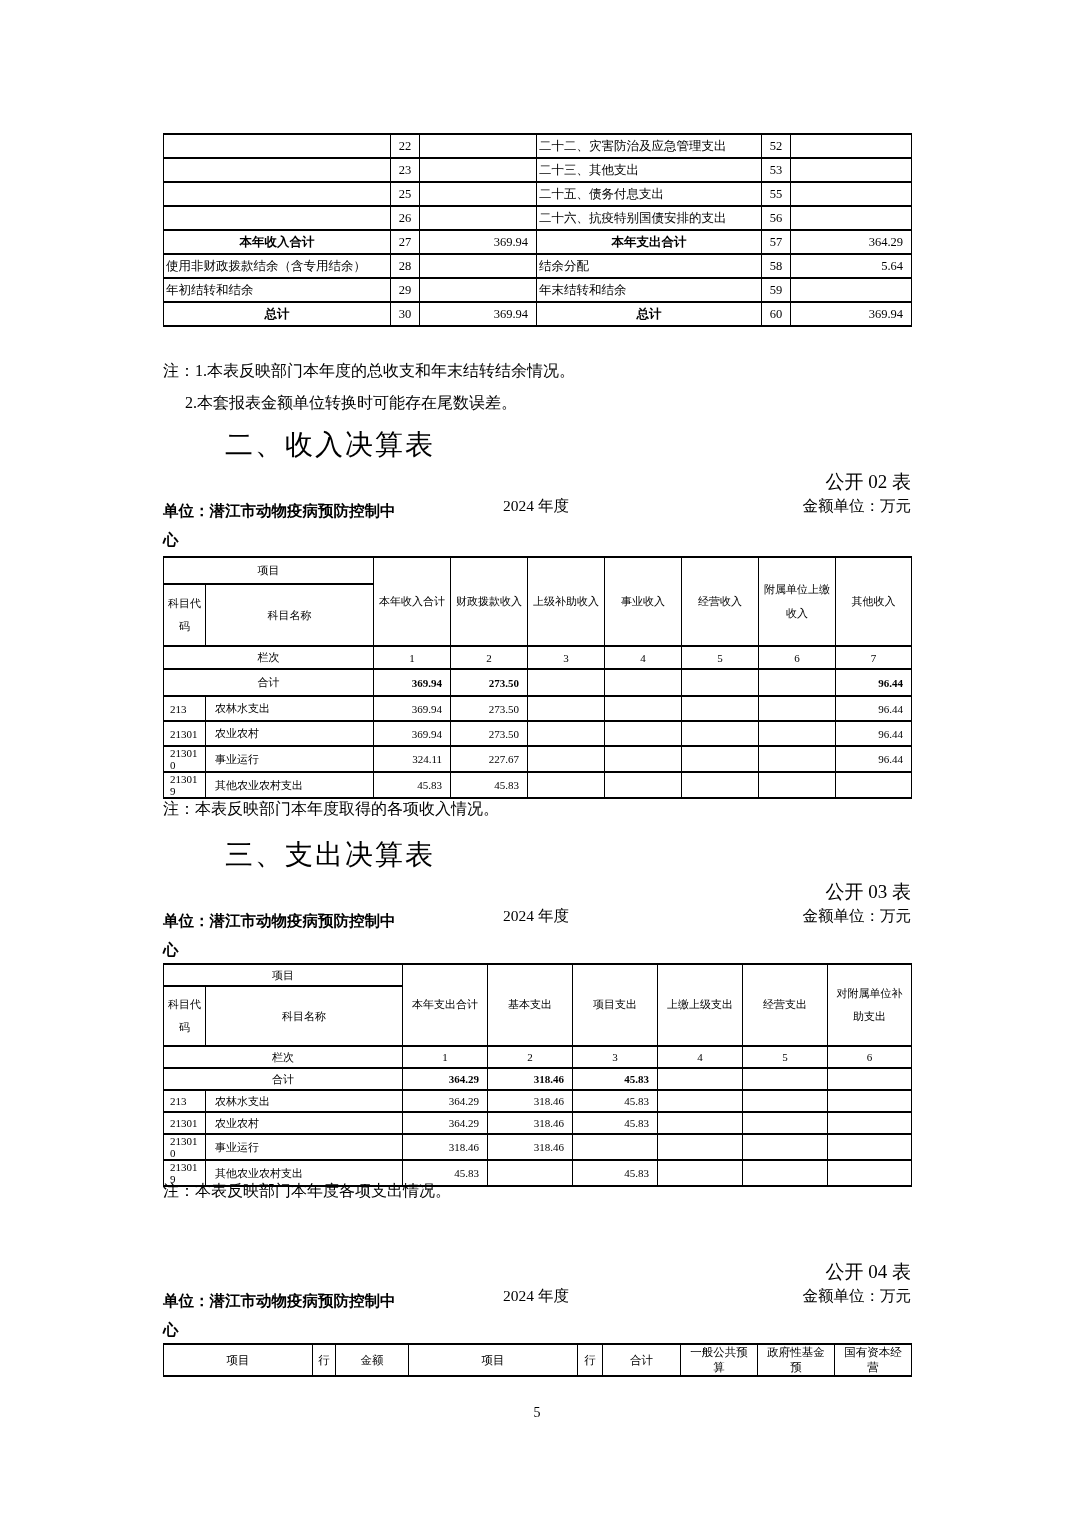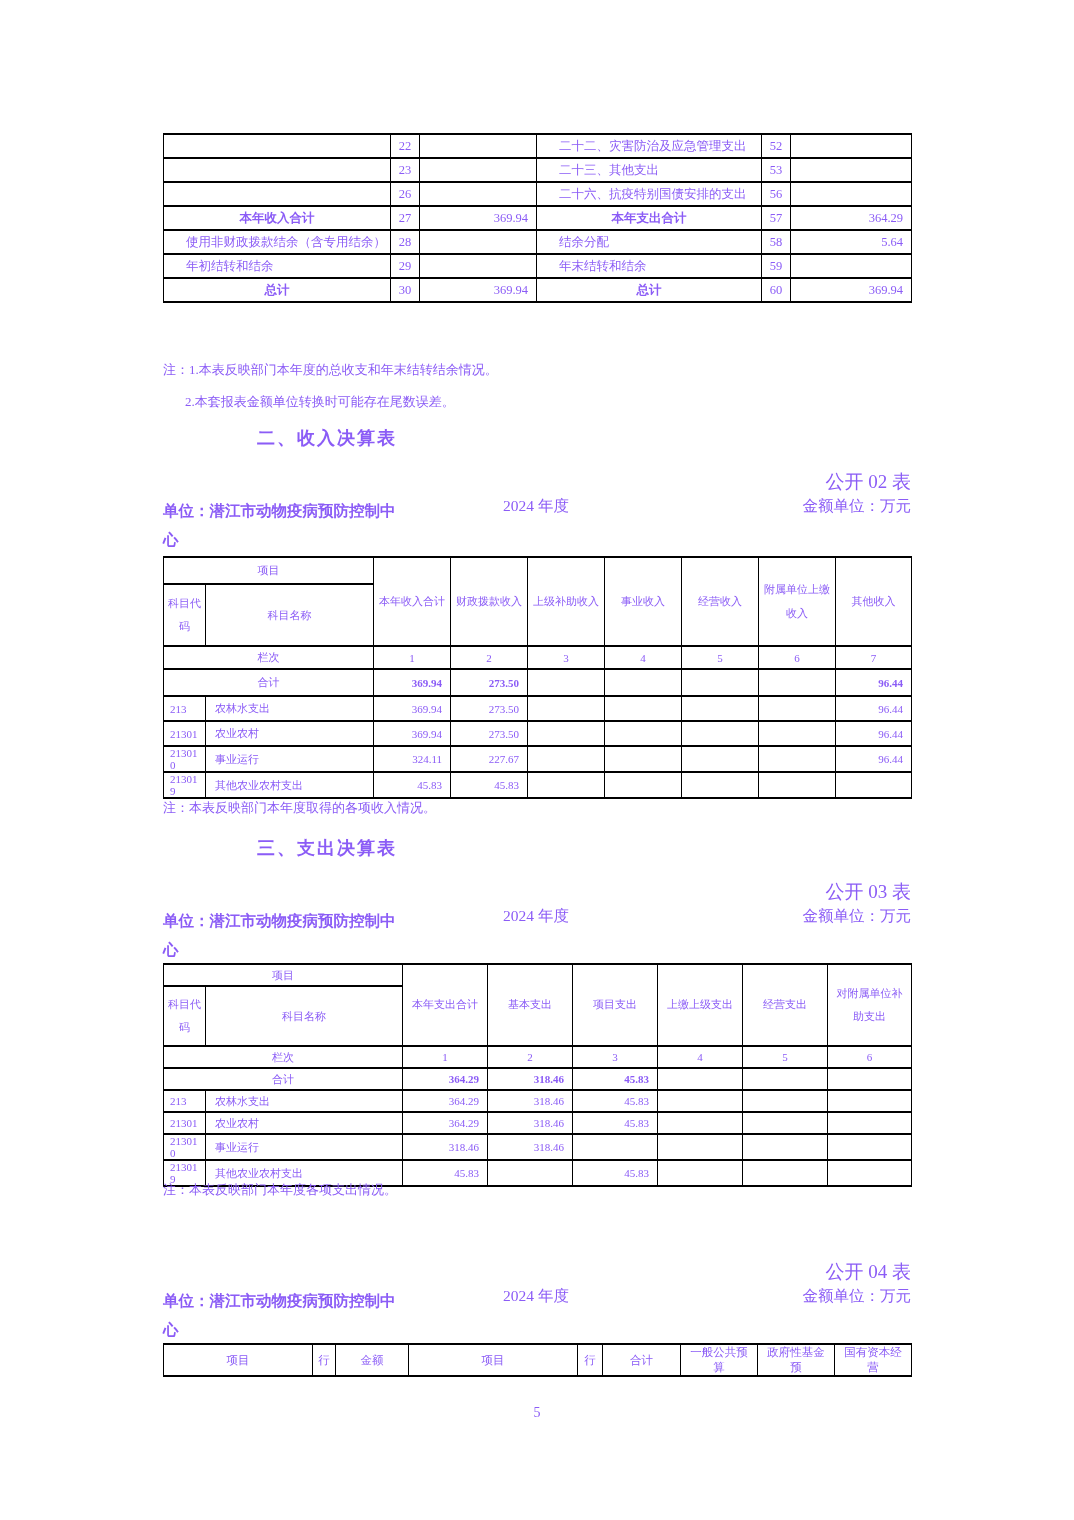--- a/index.html
+++ b/index.html
@@ -1,28 +1,28 @@
 <!DOCTYPE html>
 <html><head>
 <meta charset="utf-8">
 <style>
   * { box-sizing: border-box; }
   html,body { margin:0; padding:0; background:#ffffff; }
   .page { position:relative; width:1074px; height:1520px; background:#fff;
-          font-family:"Liberation Serif","DejaVu Serif",serif; color:#8b5cf6; overflow:hidden; }
+          font-family:"Liberation Serif","DejaVu Serif",serif; color:#000000; overflow:hidden; }
   .content { position:absolute; left:163px; top:0; width:748px; height:100%; }
   .abs { position:absolute; left:0; }
 
   table { border-collapse:collapse; table-layout:fixed; width:748px; }
   td { border:1px solid #000; border-top-width:2px; border-bottom-width:2px;
        padding:0 4px; overflow:hidden; word-break:break-all; vertical-align:middle; }
 
   
   .t1 td { height:24px; font-size:12.5px; }
-  .t1 .lab { text-align:left; padding-left:22px; }
+  .t1 .lab { text-align:left; padding-left:2px; }
   .t1 .bc  { text-align:center; font-weight:bold; padding-left:4px; }
   .t1 .ctr { text-align:center; }
   .t1 .num { text-align:right; padding-right:8px; }
 
   
   .t2 td { font-size:11px; text-align:center; }
   .t2 .hd { line-height:2.1; }
   .t2 .code { text-align:left; padding-left:6px; }
   .t2 .name { text-align:left; padding-left:9px; }
   .t2 .num  { text-align:right; padding-right:8px; }
@@ -33,23 +33,23 @@
   .r-tot   td { height:27px; }
   .r-data  td { height:25px; }
   .r3-proj  td { height:22px; }
   .r3-subj  td { height:60px; }
   .r3-lanci td { height:22px; }
   .r3-tot   td { height:22px; }
   .r3-data  td { height:22px; }
   .r4-a td { height:20px; font-size:11.5px; text-align:center; }
   .r4-b td { height:22px; font-size:11.5px; text-align:center; }
 
-  .note { position:absolute; font-size:13px; white-space:nowrap; }
+  .note { position:absolute; font-size:16px; white-space:nowrap; }
   .sec-title { position:absolute; left:62px; font-family:"Liberation Sans","DejaVu Sans",sans-serif;
-               font-weight:bold; font-size:18px; letter-spacing:2px; white-space:nowrap;margin-left:32px; }
+               font-weight:normal; font-size:28px; letter-spacing:2px; white-space:nowrap; }
   .pub { position:absolute; left:0; width:748px; text-align:right; font-size:19px; white-space:nowrap; }
   .meta { position:absolute; left:0; width:748px; font-size:15.5px; }
   .m-org  { display:inline-block; width:242px; word-break:break-all; line-height:29px; vertical-align:top;font-weight:bold; }
   .m-year { position:absolute; left:340px; top:0; white-space:nowrap; }
   .m-unit { position:absolute; right:0; top:0; white-space:nowrap; }
   .pageno { position:absolute; left:0; top:1405px; width:748px; text-align:center; font-size:14px; }
 </style>
 </head>
 <body>
 
@@ -73,20 +73,28 @@
         <td class="lab">二十二、灾害防治及应急管理支出</td>
         <td class="ctr">52</td>
         <td class="num"></td>
       </tr>
       <tr>
         <td class="lab"></td>
         <td class="ctr">23</td>
         <td class="num"></td>
         <td class="lab">二十三、其他支出</td>
         <td class="ctr">53</td>
+        <td class="num"></td>
+      </tr>
+      <tr>
+        <td class="lab"></td>
+        <td class="ctr">25</td>
+        <td class="num"></td>
+        <td class="lab">二十五、债务付息支出</td>
+        <td class="ctr">55</td>
         <td class="num"></td>
       </tr>
       <tr>
         <td class="lab"></td>
         <td class="ctr">26</td>
         <td class="num"></td>
         <td class="lab">二十六、抗疫特别国债安排的支出</td>
         <td class="ctr">56</td>
         <td class="num"></td>
       </tr>

